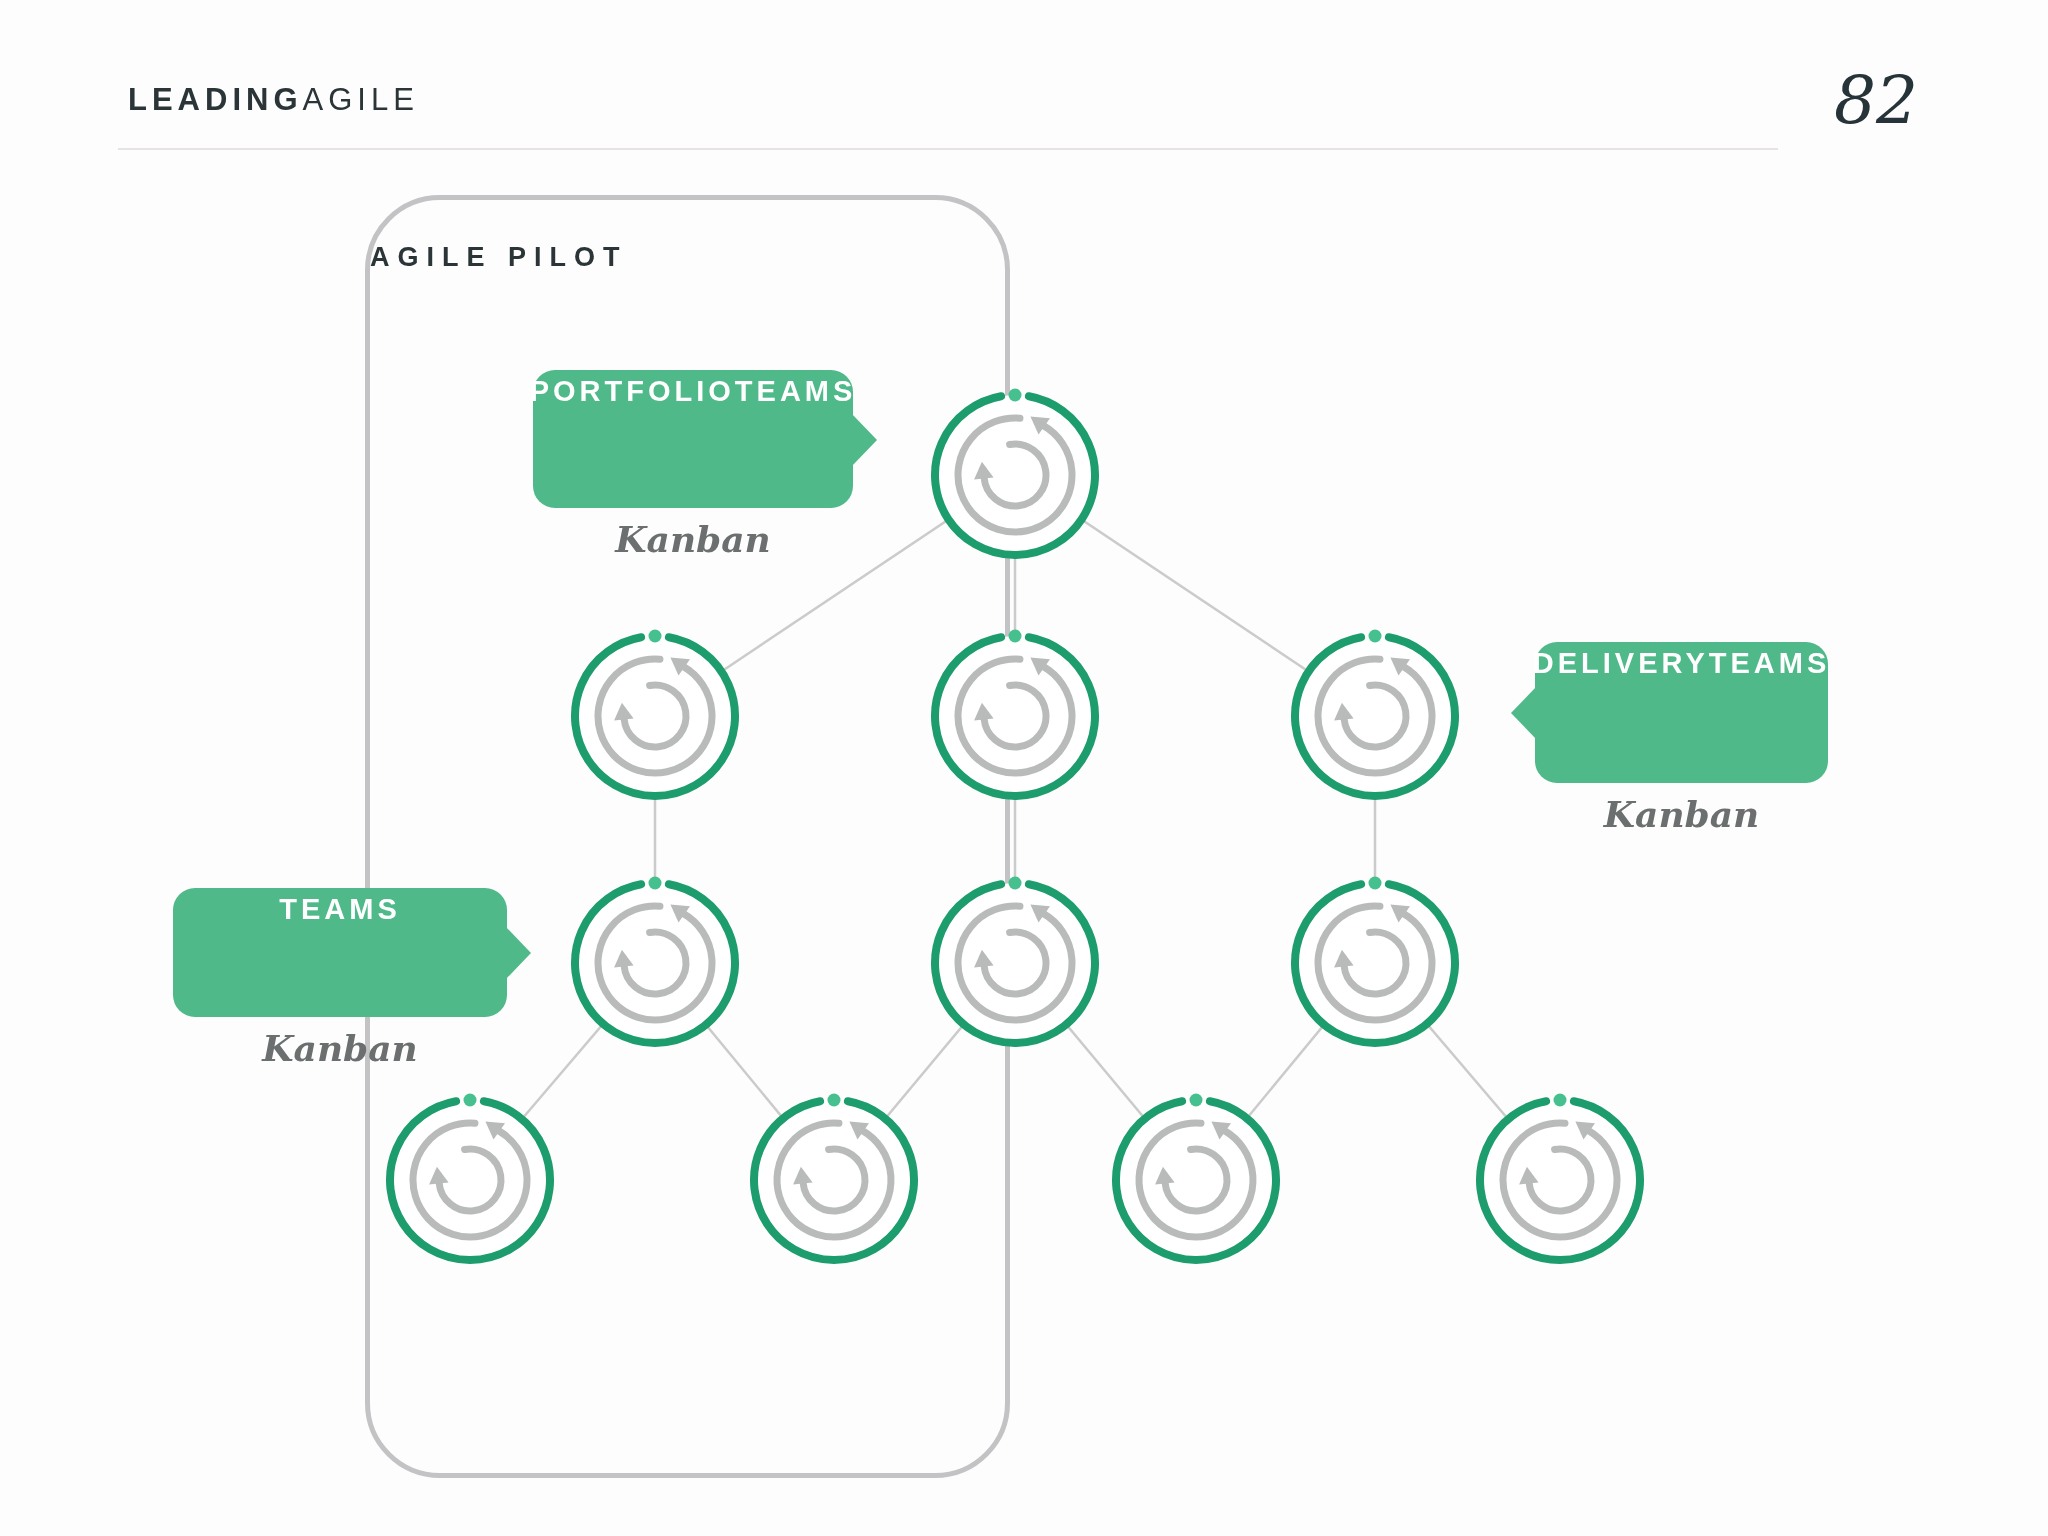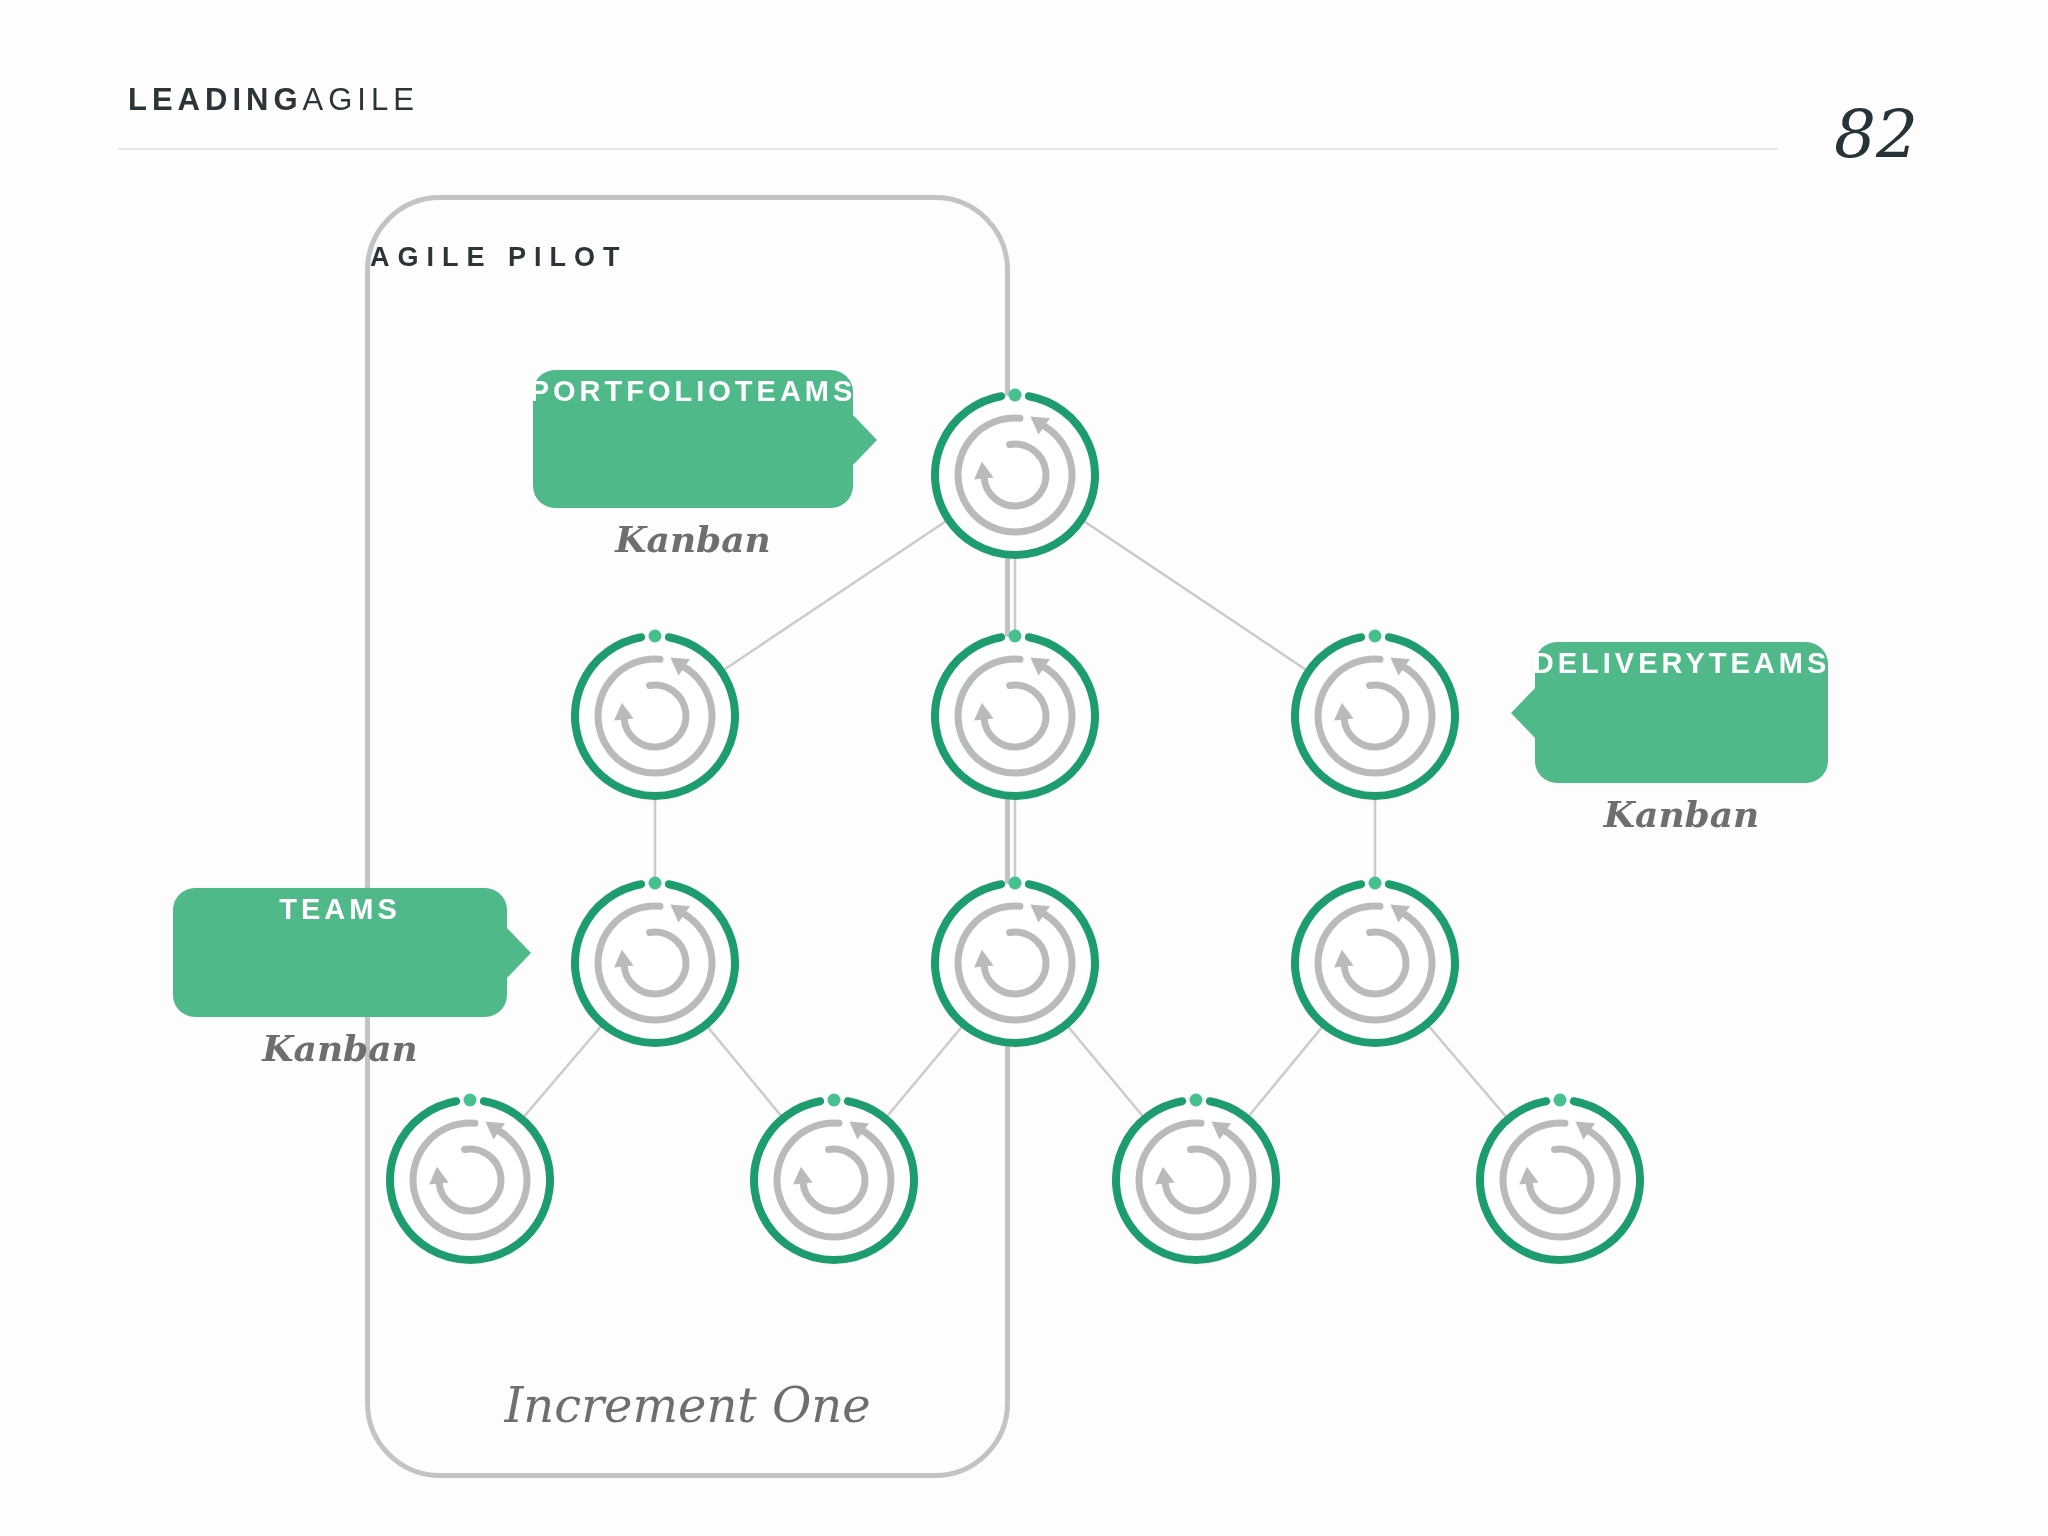--- a/index.html
+++ b/index.html
@@ -26,21 +26,21 @@
   .logo{
     position:absolute;left:128px;top:82px;
     font-size:31px;color:var(--text-dark);
     letter-spacing:5px;white-space:nowrap;
   }
   .logo .b{font-weight:800;}
   .logo .l{font-weight:300;}
   .page-number{
     position:absolute;right:130px;top:62px;
     font-family:"DejaVu Serif","Liberation Serif",serif;
-    font-style:italic;font-size:66px;color:#263339;margin-top:34px;
+    font-style:italic;font-size:66px;color:#263339;
   }
   .header-rule{
     position:absolute;left:118px;top:148px;width:1660px;height:2px;
     background:var(--rule);
   }
   
   .pilot-box{
     position:absolute;left:365px;top:195px;width:645px;height:1283px;
     border:5px solid var(--gray-border);
     border-radius:75px;
@@ -94,21 +94,20 @@
 <div class="header">
   <div class="logo">
     <span class="b">LEADING</span><span class="l">AGILE</span>
   </div>
   <div class="page-number">82</div>
   <div class="header-rule"></div>
 </div>
 
 <div class="pilot-box">
   <div class="pilot-title">AGILE PILOT</div>
-  <div class="increment-label">Increment One</div>
 </div>
 
 <svg class="tree-svg" width="2048" height="1536" viewBox="0 0 2048 1536">
   <defs>
     <g id="teamNode">
       <circle class="nfill" r="80"></circle>
       <path class="ring" d="M -13.9 -78.8 A 80 80 0 1 0 13.9 -78.8" fill="none" stroke-width="8" stroke-linecap="round"></path>
       <circle class="dot" cy="-80" r="6.5"></circle>
       <path class="icon-arc" d="M 4.97 -56.78 A 57 57 0 1 0 28.5 -49.36" fill="none" stroke-width="7" stroke-linecap="round"></path>
       <polygon class="icon-arrow" points="15.4,-58.4 23.5,-40.6 35,-56.8"></polygon>

